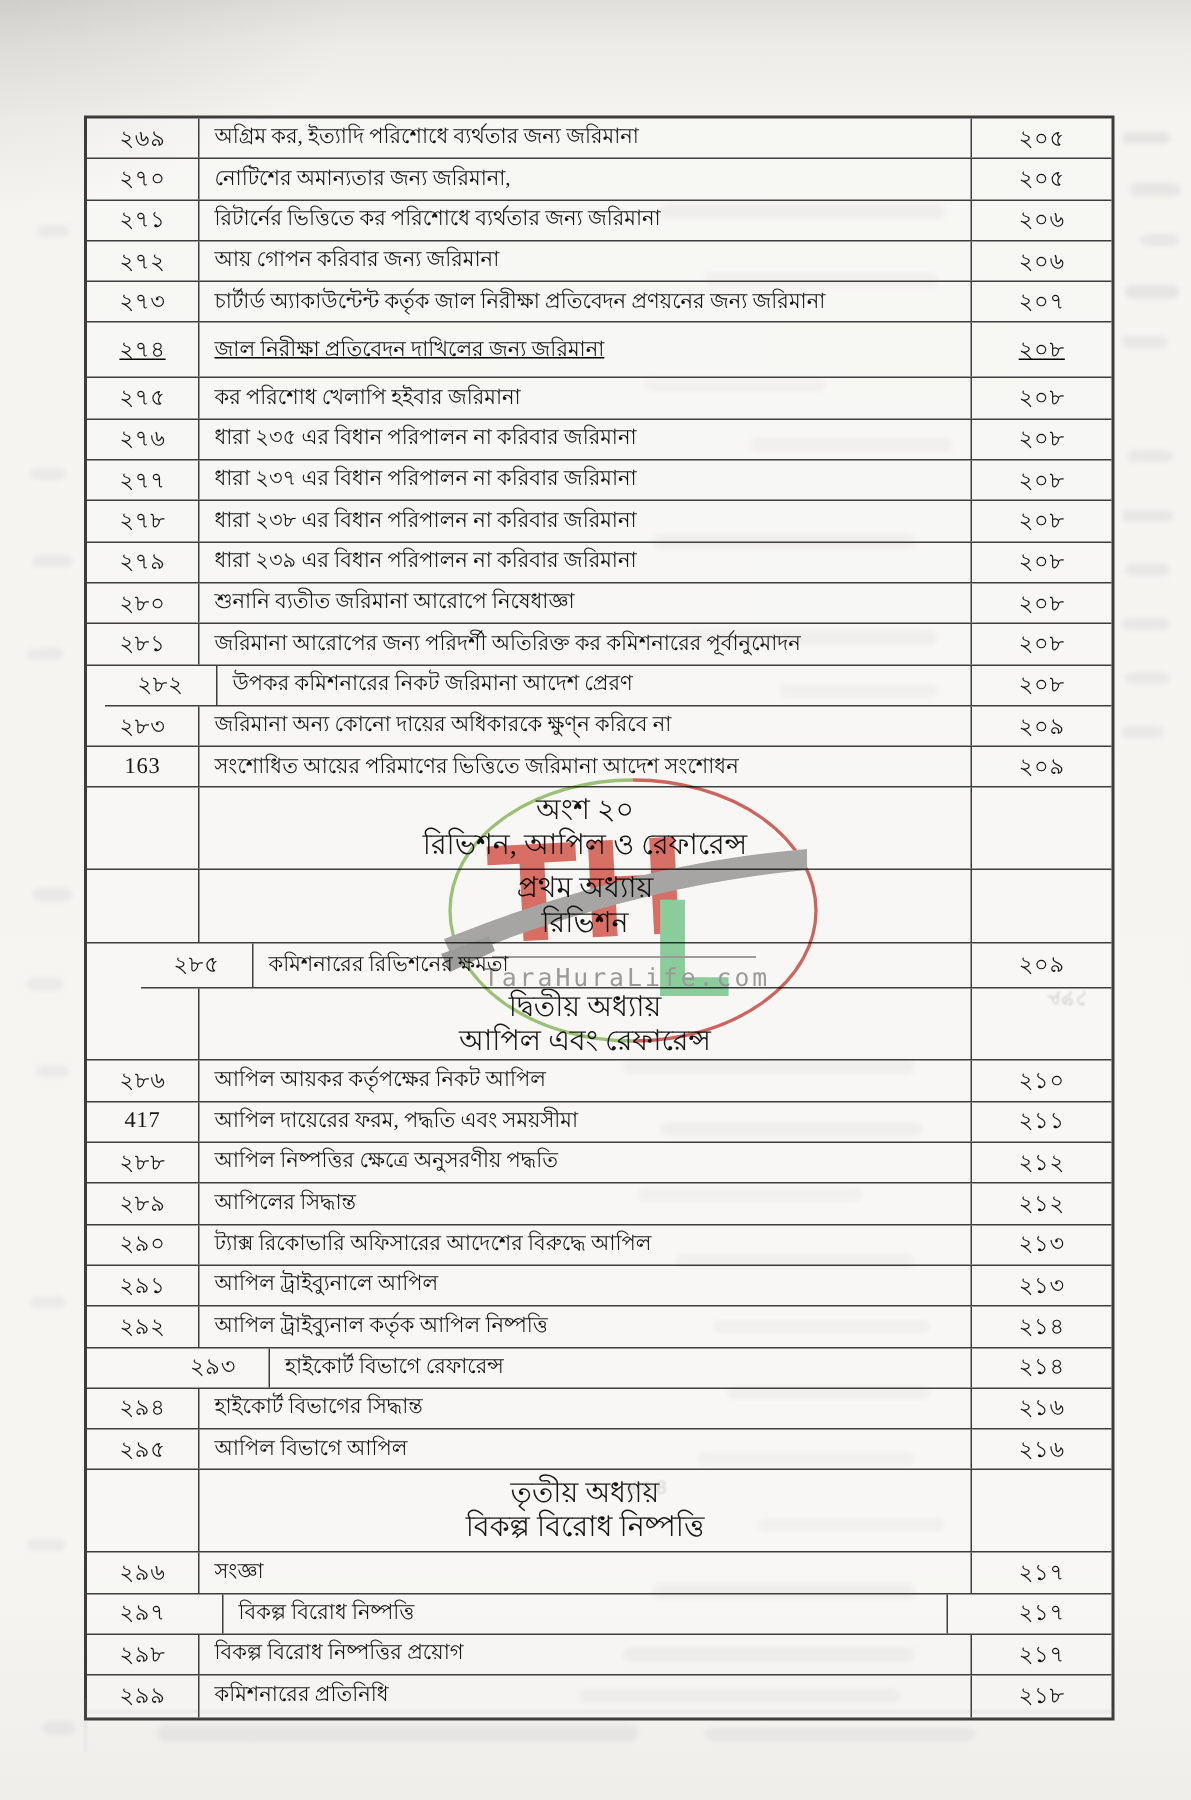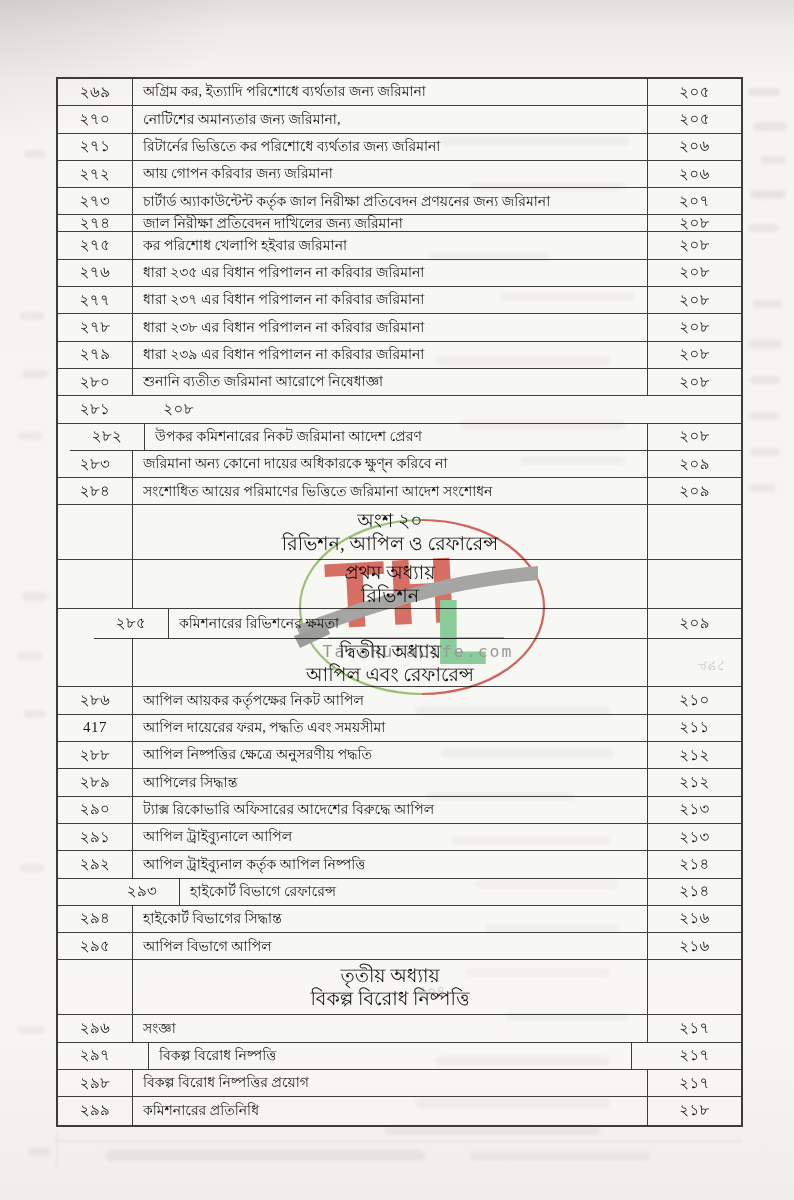--- a/index.html
+++ b/index.html
@@ -129,21 +129,21 @@
       <div class="row entry" style="height: 27.3px;">
         <div class="cell c-no">২৭২</div>
         <div class="cell c-title">আয় গোপন করিবার জন্য জরিমানা</div>
         <div class="cell c-page">২০৬</div>
       </div>
       <div class="row entry" style="height: 27.3px;">
         <div class="cell c-no">২৭৩</div>
         <div class="cell c-title">চার্টার্ড অ্যাকাউন্টেন্ট কর্তৃক জাল নিরীক্ষা প্রতিবেদন প্রণয়নের জন্য জরিমানা</div>
         <div class="cell c-page">২০৭</div>
       </div>
-      <div class="row entry" style="height: 17px;">
+      <div class="row entry" style="height: 37px; text-decoration: underline;">
         <div class="cell c-no">২৭৪</div>
         <div class="cell c-title">জাল নিরীক্ষা প্রতিবেদন দাখিলের জন্য জরিমানা</div>
         <div class="cell c-page">২০৮</div>
       </div>
       <div class="row entry" style="height: 27.3px;">
         <div class="cell c-no">২৭৫</div>
         <div class="cell c-title">কর পরিশোধ খেলাপি হইবার জরিমানা</div>
         <div class="cell c-page">২০৮</div>
       </div>
       <div class="row entry" style="height: 27.3px;">
@@ -166,34 +166,35 @@
         <div class="cell c-title">ধারা ২৩৯ এর বিধান পরিপালন না করিবার জরিমানা</div>
         <div class="cell c-page">২০৮</div>
       </div>
       <div class="row entry" style="height: 27.3px;">
         <div class="cell c-no">২৮০</div>
         <div class="cell c-title">শুনানি ব্যতীত জরিমানা আরোপে নিষেধাজ্ঞা</div>
         <div class="cell c-page">২০৮</div>
       </div>
       <div class="row entry" style="height: 27.3px;">
         <div class="cell c-no">২৮১</div>
+        <div class="cell c-title">জরিমানা আরোপের জন্য পরিদর্শী অতিরিক্ত কর কমিশনারের পূর্বানুমোদন</div>
         <div class="cell c-page">২০৮</div>
       </div>
       <div class="row entry" style="height: 27.3px; margin-left: 12px;">
         <div class="cell c-no">২৮২</div>
         <div class="cell c-title">উপকর কমিশনারের নিকট জরিমানা আদেশ প্রেরণ</div>
         <div class="cell c-page">২০৮</div>
       </div>
       <div class="row entry" style="height: 27.3px;">
         <div class="cell c-no">২৮৩</div>
         <div class="cell c-title">জরিমানা অন্য কোনো দায়ের অধিকারকে ক্ষুণ্ন করিবে না</div>
         <div class="cell c-page">২০৯</div>
       </div>
       <div class="row entry" style="height: 27.3px;">
-        <div class="cell c-no">২৮৪</div>
+        <div class="cell c-no">163</div>
         <div class="cell c-title">সংশোধিত আয়ের পরিমাণের ভিত্তিতে জরিমানা আদেশ সংশোধন</div>
         <div class="cell c-page">২০৯</div>
       </div>
       <div class="row section" style="height: 55px;">
         <div class="cell c-no"></div>
         <div class="cell c-title">
           <div class="sec-line">অংশ ২০</div>
           <div class="sec-line">রিভিশন, আপিল ও রেফারেন্স</div>
         </div>
         <div class="cell c-page"></div>

